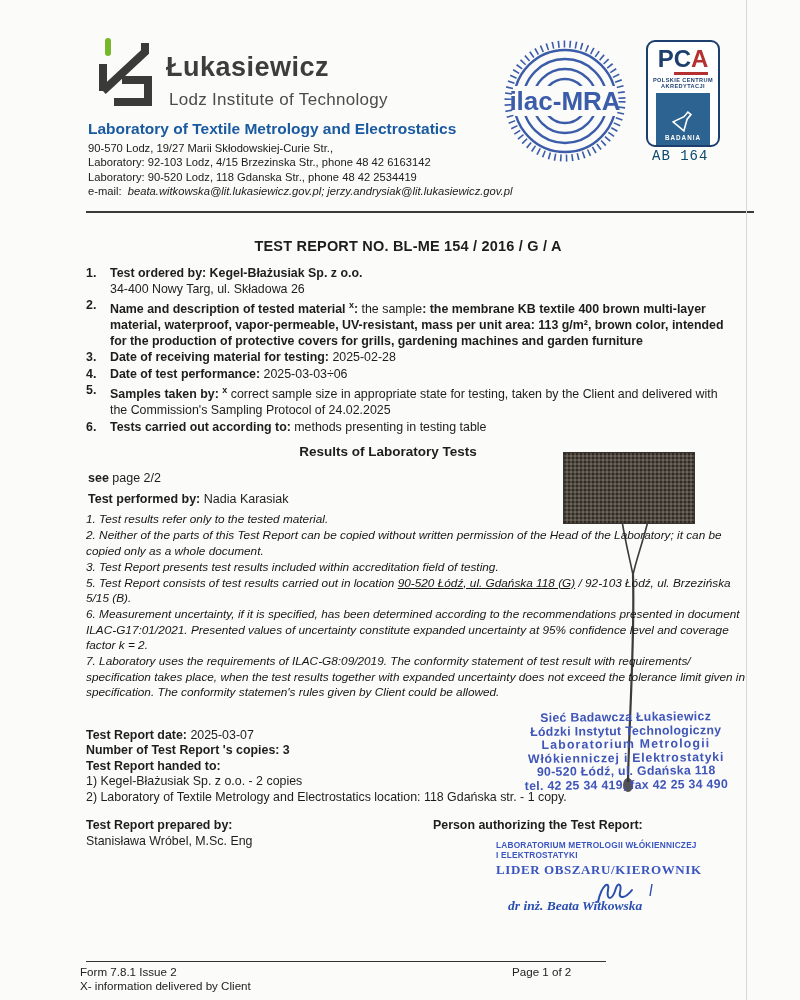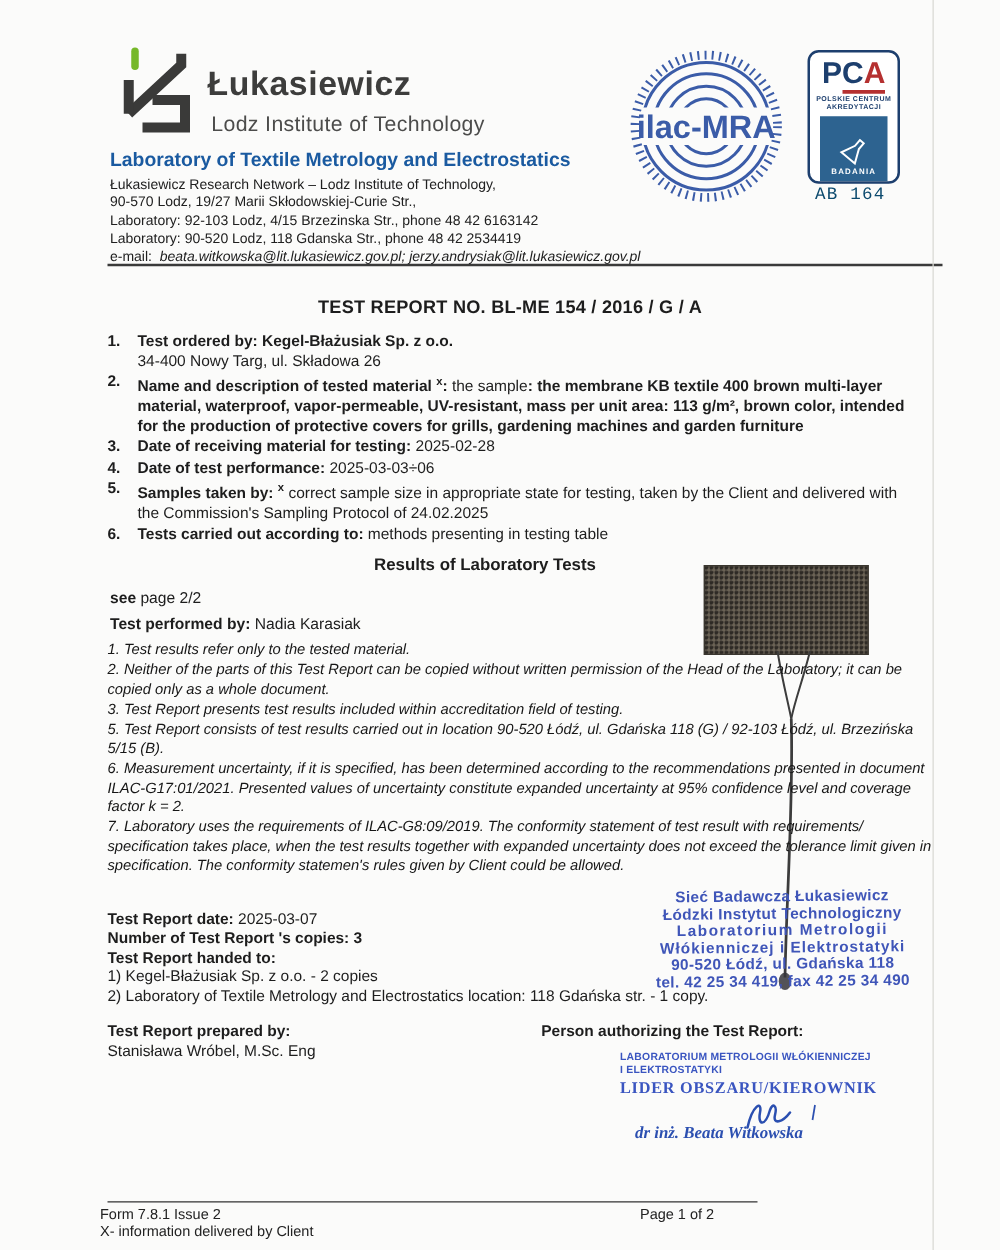--- a/index.html
+++ b/index.html
@@ -44,21 +44,21 @@
   .swatch{left:563px;top:452px;width:130px;height:70px;background-color:#514b42;
           background-image:
             radial-gradient(circle at 1px 1px,#2e2a25 30%,transparent 38%),
             radial-gradient(circle at 3px 3px,#6b6355 24%,transparent 32%);
           background-size:4px 4px;border:1px solid #3a362f;}
   .string-svg{left:0;top:0;width:800px;height:1000px;pointer-events:none;}
   
   .notes{left:86px;top:512px;width:664px;font-size:11.8px;line-height:15.5px;
          font-style:italic;color:#161616;}
   .notes p{margin:0 0 .5px 0;}
-  .notes .u{}
+  .notes .u{text-decoration:underline;}
   
   .stamp-addr{left:492px;top:711px;width:268px;text-align:center;color:#3f55b8;
               font-weight:bold;font-size:12.3px;line-height:13.6px;transform:rotate(-.6deg);
               letter-spacing:.3px;}
   .meta{left:86px;top:728px;font-size:12.4px;line-height:15.4px;}
   .prepared{left:86px;top:818px;font-size:12.4px;line-height:15.5px;}
   .authorizing{left:433px;top:818px;font-size:12.4px;font-weight:bold;}
   .auth-stamp{left:496px;top:841px;width:250px;color:#3a55c0;}
   .auth-stamp .s1{font-size:8.3px;font-weight:bold;line-height:9.5px;letter-spacing:.2px;}
   .auth-stamp .s3{font-size:13px;font-weight:bold;letter-spacing:.6px;
@@ -80,21 +80,20 @@
     <line x1="20" y1="7" x2="20" y2="19" stroke="#76b82a" stroke-width="6" stroke-linecap="round"></line>
     <polyline points="57,9 57,18 15,57" fill="none" stroke="#3a3a39" stroke-width="8" stroke-linejoin="miter"></polyline>
     <polyline points="15,30 15,57" fill="none" stroke="#3a3a39" stroke-width="8"></polyline>
     <polyline points="34,46 60,46 60,68 26,68" fill="none" stroke="#3a3a39" stroke-width="8"></polyline>
   </svg>
 </div>
 <div class="abs brand" style="left:166px;top:52px;">Łukasiewicz</div>
 <div class="abs brand-sub" style="left:169px;top:90px;">Lodz Institute of Technology</div>
 <div class="abs lab-title" style="left:88px;top:120px;">Laboratory of Textile Metrology and Electrostatics</div>
 <div class="abs addr" style="left:88px;top:141px;width:520px;">
-  <div>Łukasiewicz Research Network – Lodz Institute of Technology,</div>
   <div>90-570 Lodz, 19/27 Marii Skłodowskiej-Curie Str.,</div>
   <div>Laboratory: 92-103 Lodz, 4/15 Brzezinska Str., phone 48 42 6163142</div>
   <div>Laboratory: 90-520  Lodz, 118 Gdanska Str., phone 48 42 2534419</div>
   <div>
     <span>e-mail:</span>
     <em>&nbsp;</em><em>beata.witkowska@lit.lukasiewicz.gov.pl;  jerzy.andrysiak@lit.lukasiewicz.gov.pl</em>
   </div>
 </div>
 <div class="abs hr-top"></div>
 

